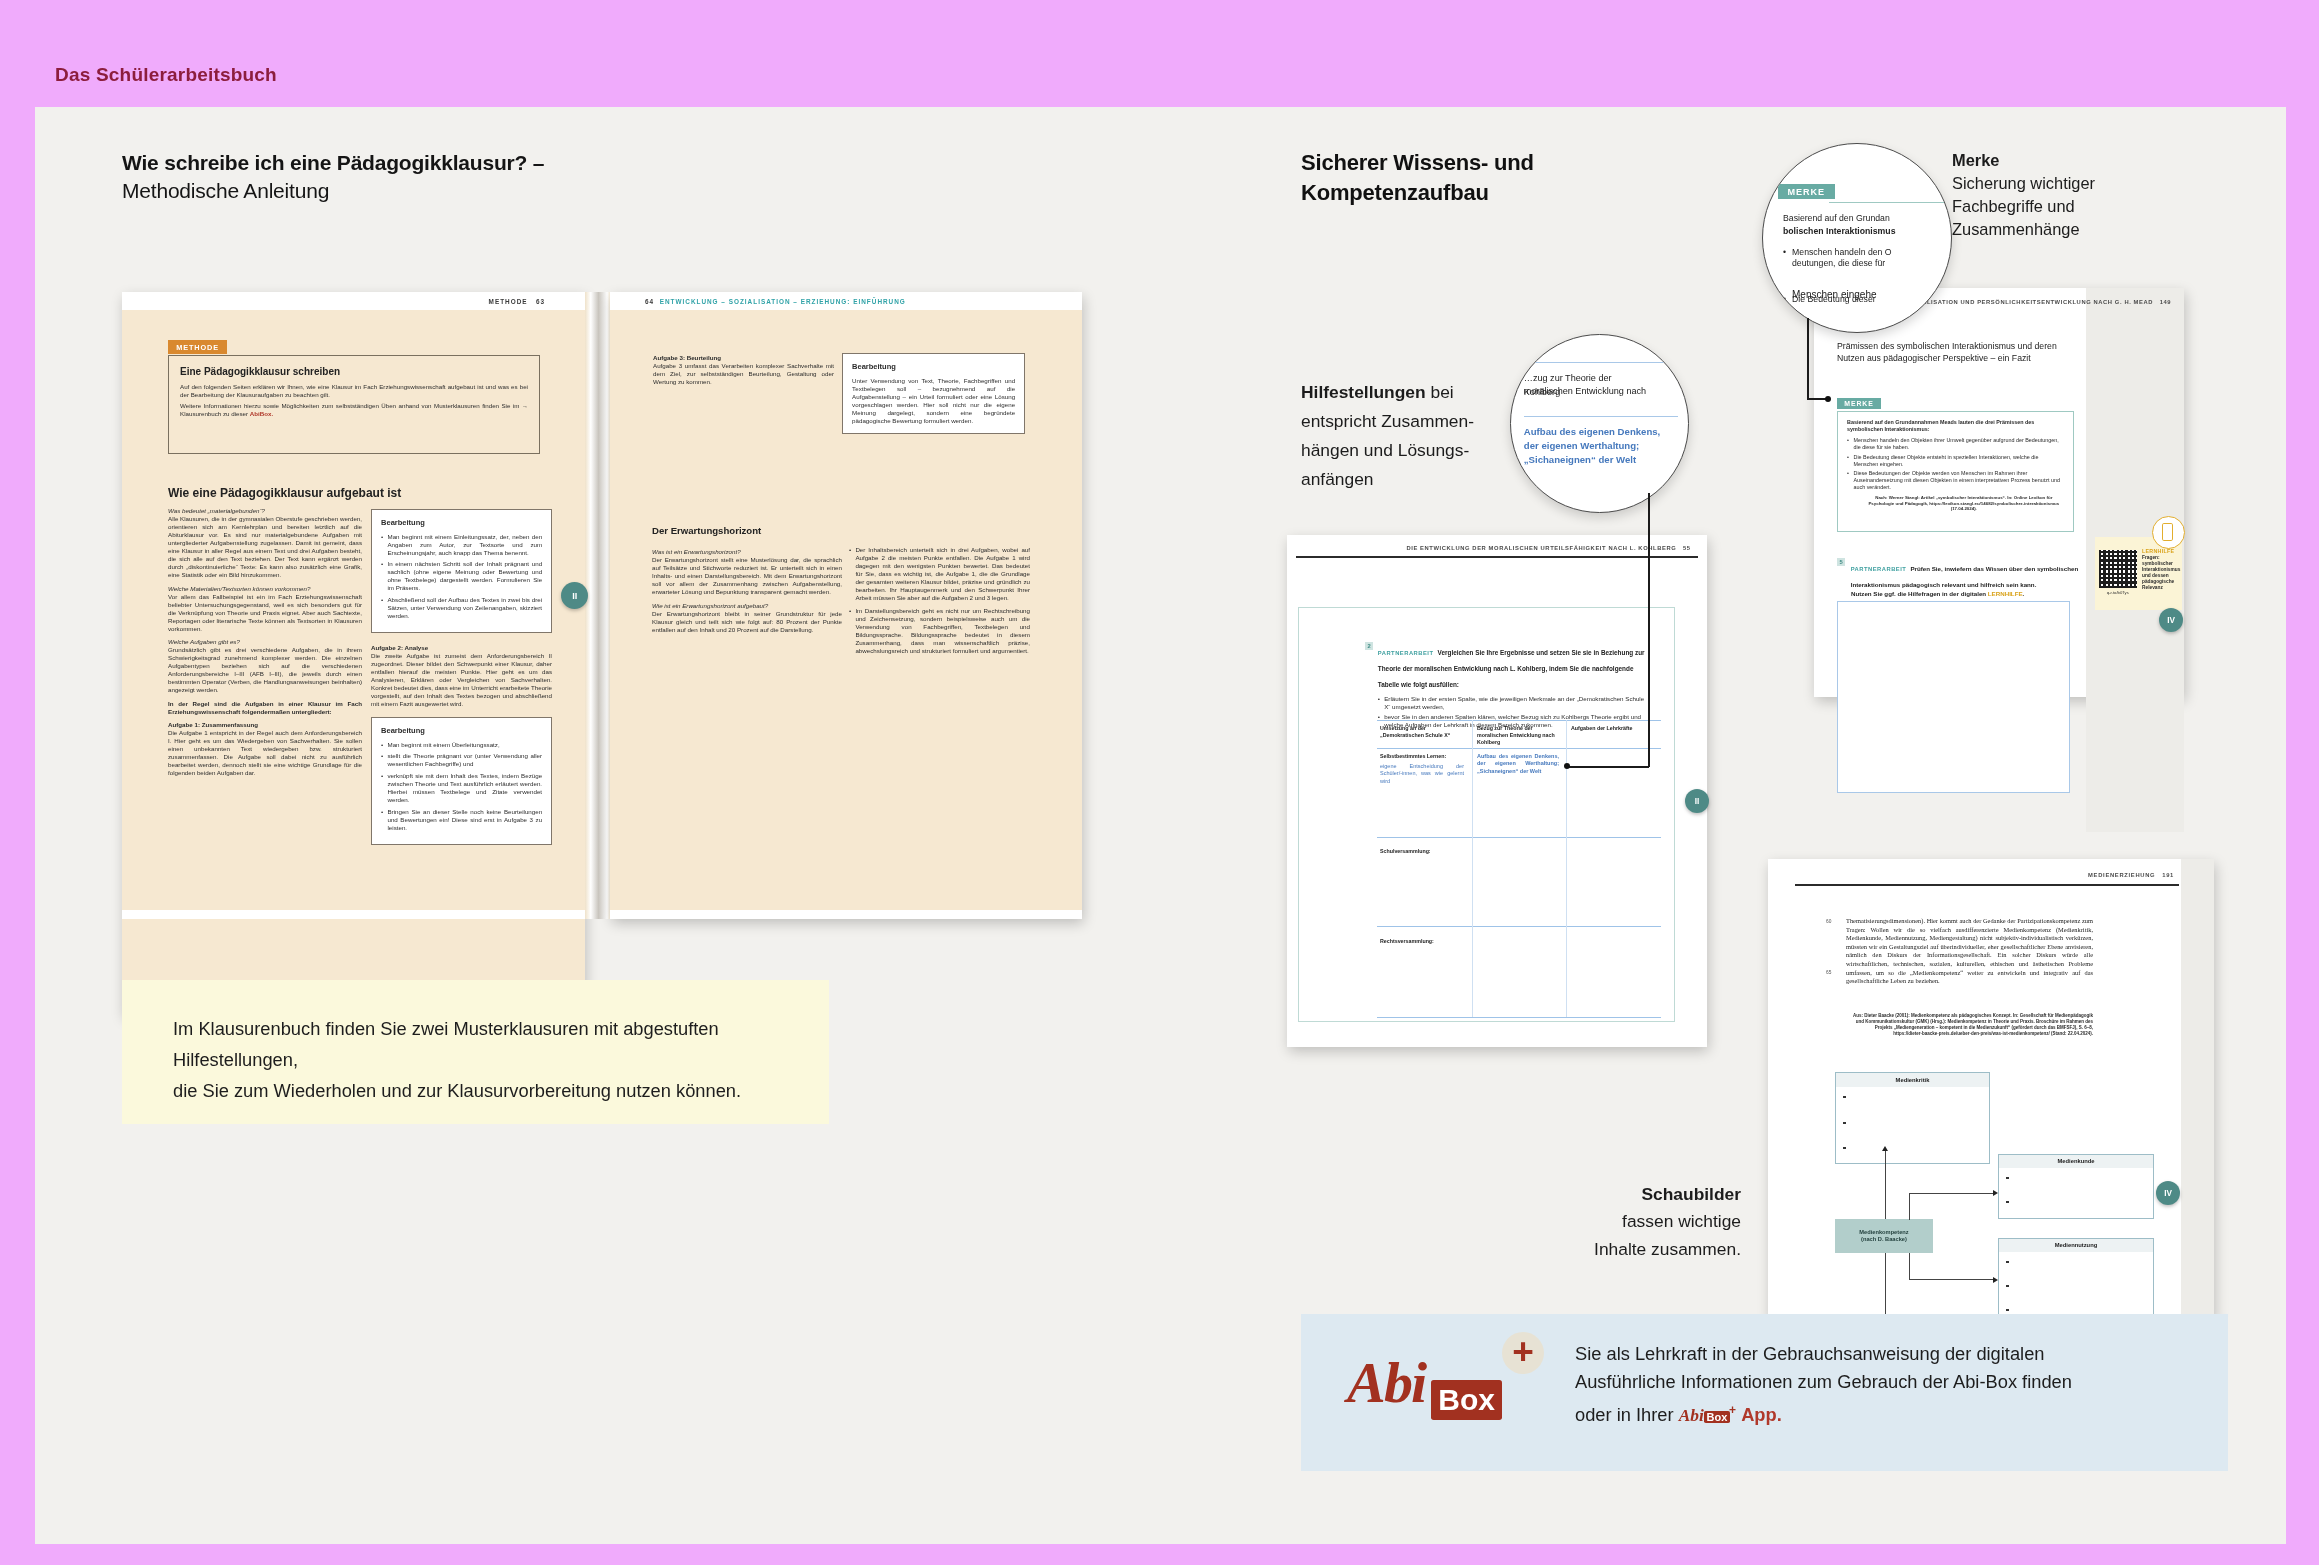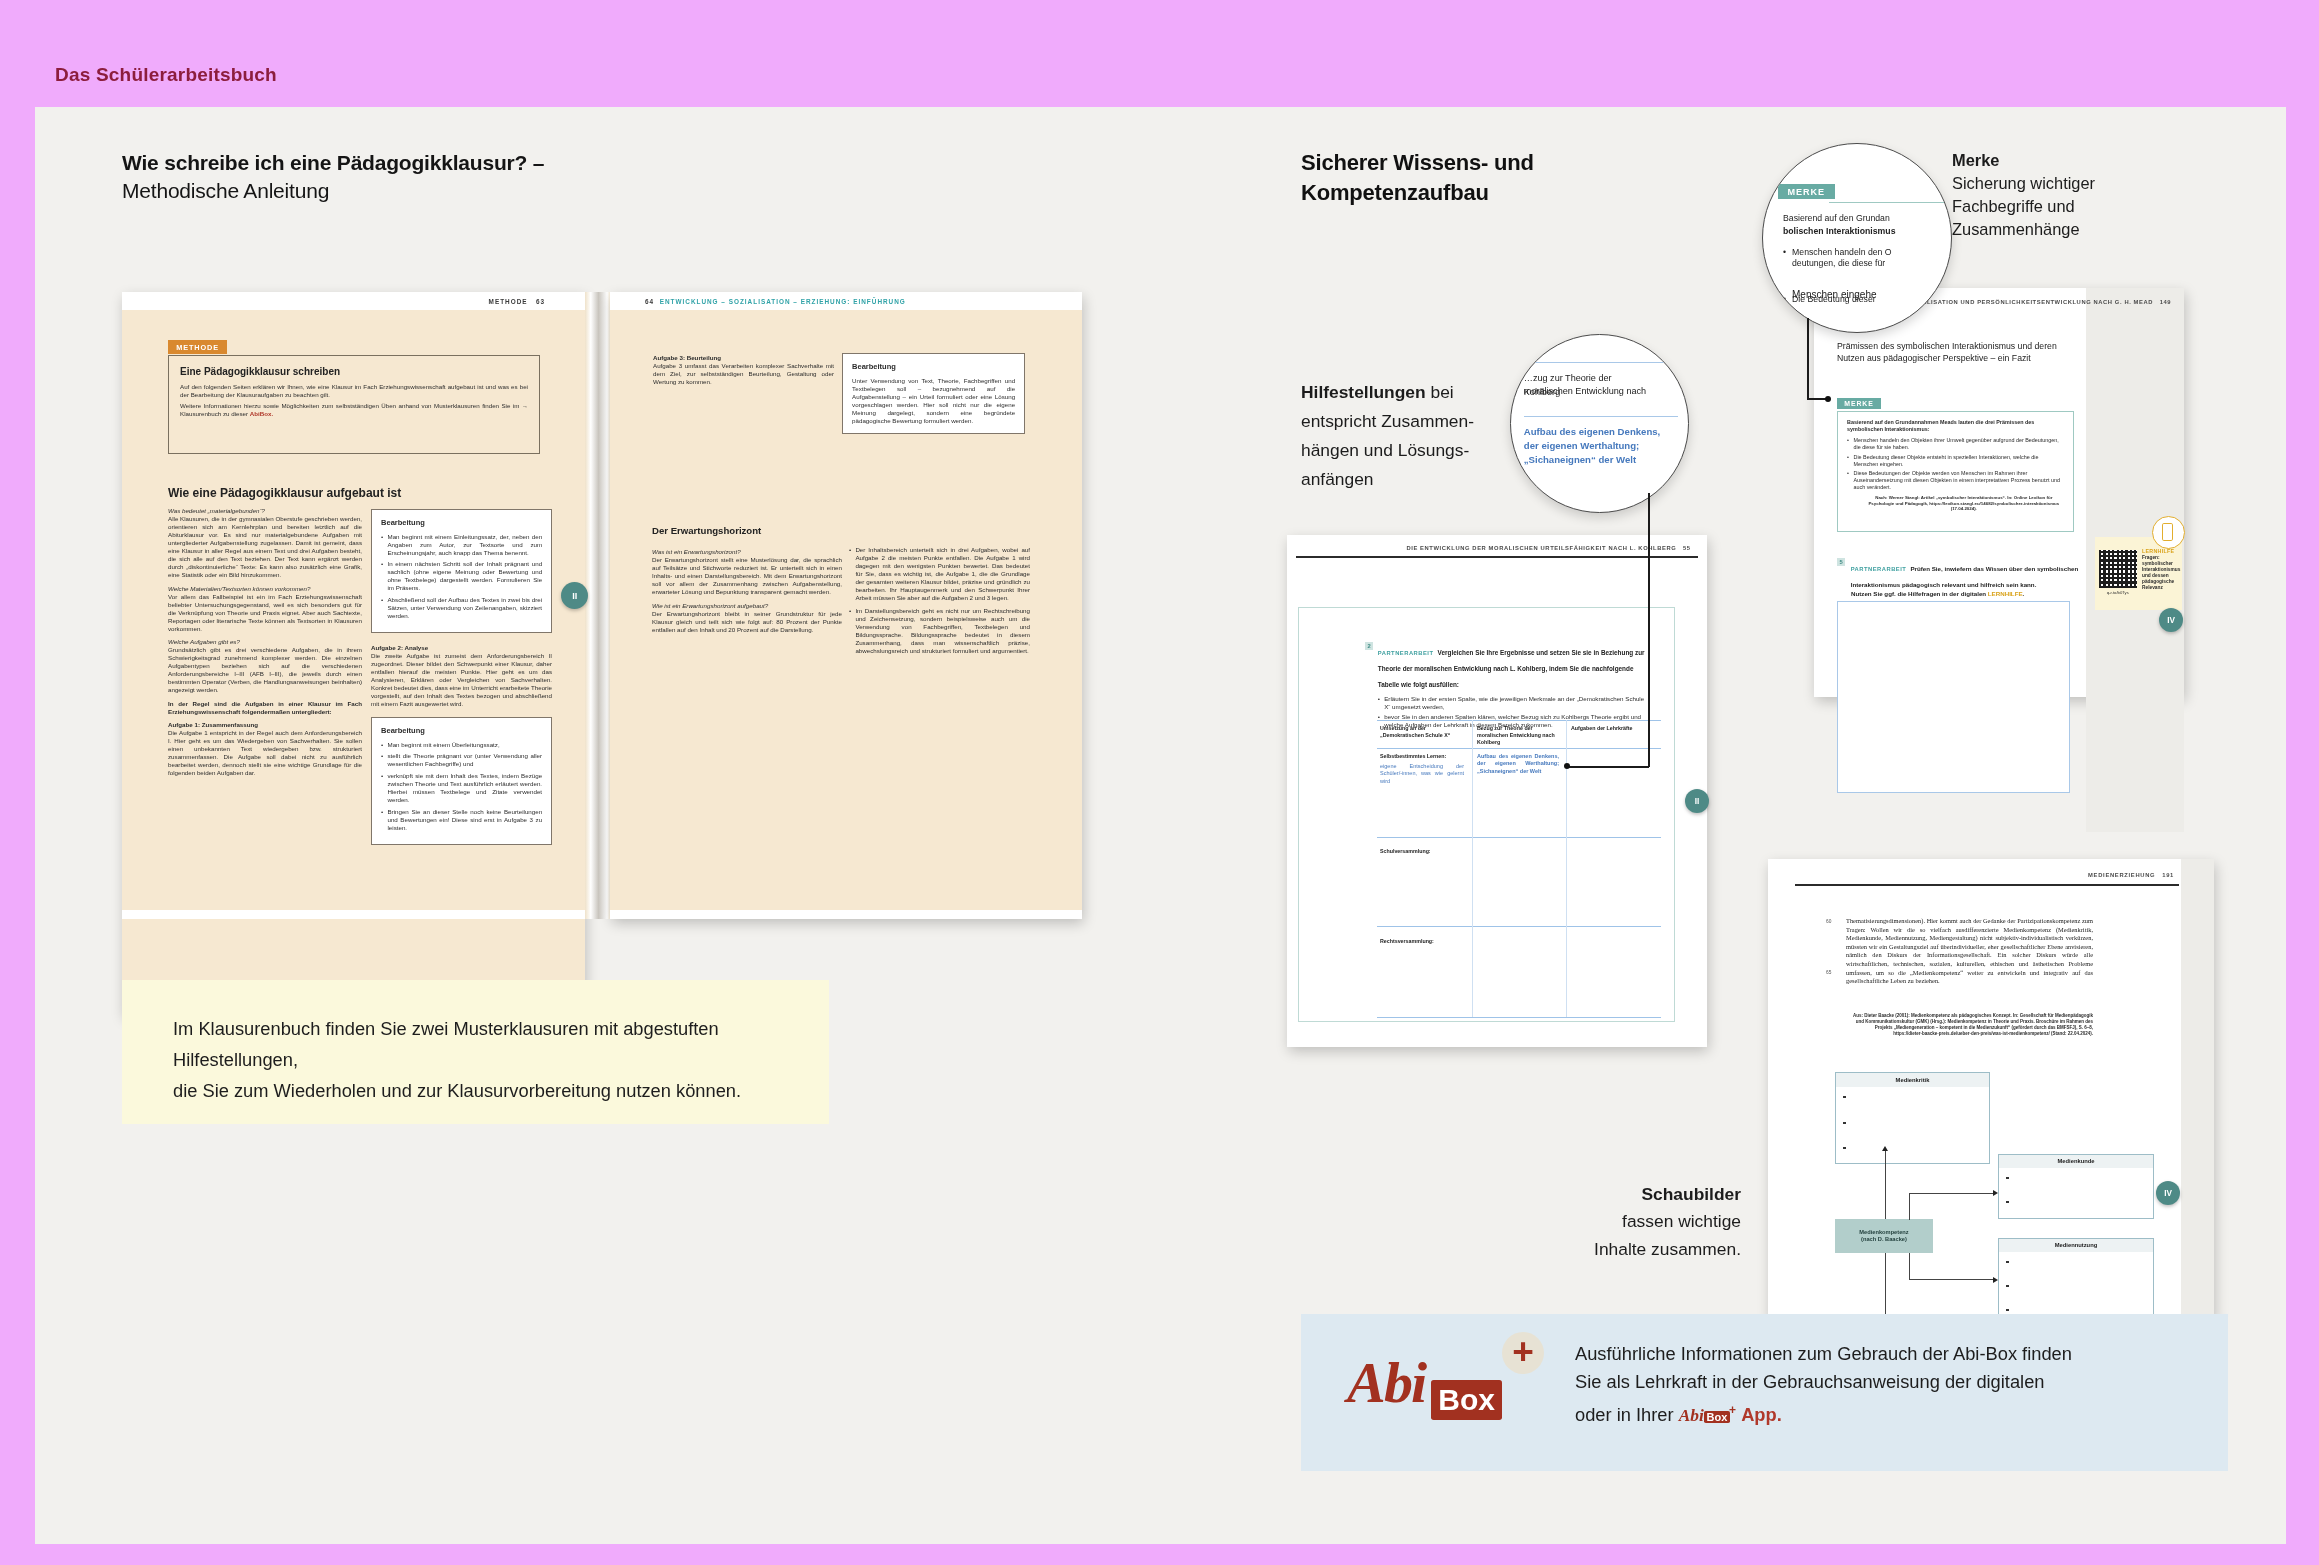--- a/index.html
+++ b/index.html
@@ -313,22 +313,22 @@
   <div class="abs cline" style="left:1569px;top:766px;width:80px;height:1.8px;"></div>
   <div class="abs cdot" style="left:1564px;top:763px;"></div>
 
   <div class="abs footer-blue" style="left:1301px;top:1314px;width:927px;height:157px;">
     <div class="abs" style="left:46px;top:18.3px;width:219px;height:119px;">
       <div class="abs logo-plus" style="left:155px;top:0;">+</div>
       <div class="abs logo-abi" style="left:0;top:16.4px;">Abi</div>
       <div class="abs logo-box" style="left:84px;top:48px;">Box</div>
     </div>
     <div class="abs ftxt" style="left:274px;top:25.6px;width:621px;">
+      <div>Sie als Lehrkraft in der Gebrauchsanweisung der digitalen</div>
       <div>Ausführliche Informationen zum Gebrauch der Abi-Box finden</div>
-      <div>Sie als Lehrkraft in der Gebrauchsanweisung der digitalen</div>
       <div>
         <span>oder in Ihrer </span><span class="mlogo"><span class="mabi">Abi</span><span class="mbox">Box</span><span class="mplus">+</span></span>&nbsp;<span class="redlink">App.</span>
       </div>
     </div>
   </div>
 
 </div>
 
 
 </body></html>

